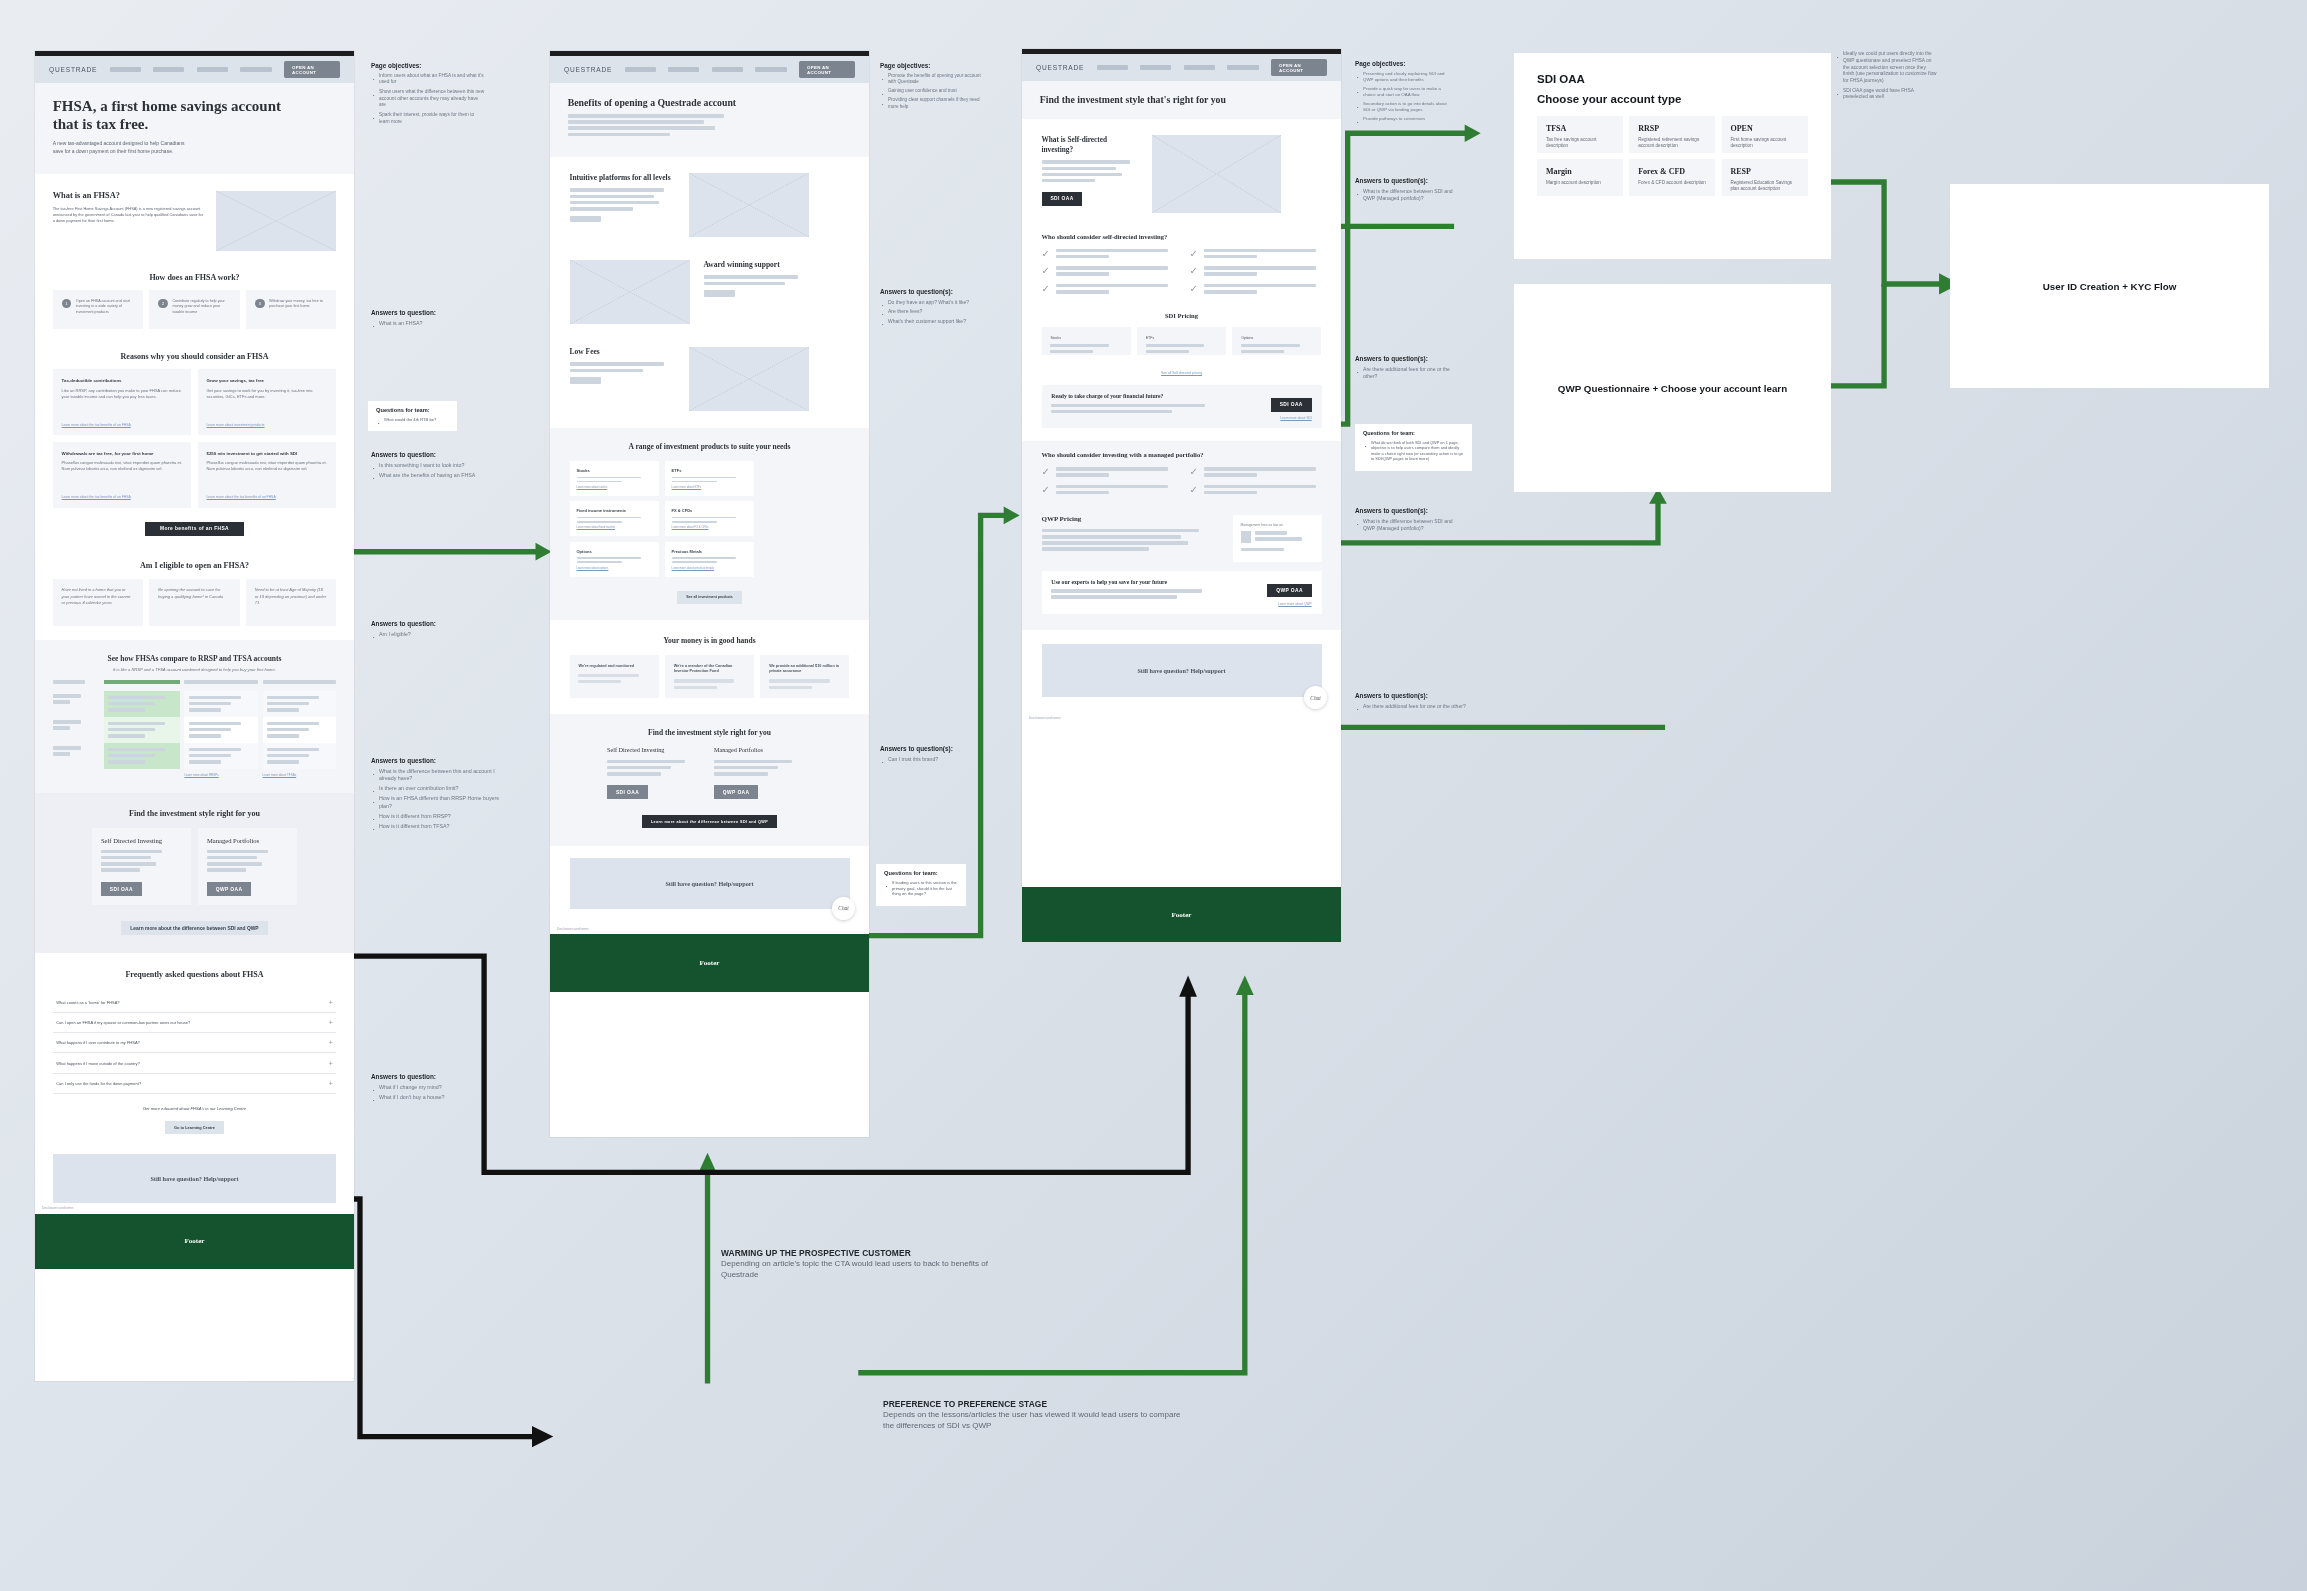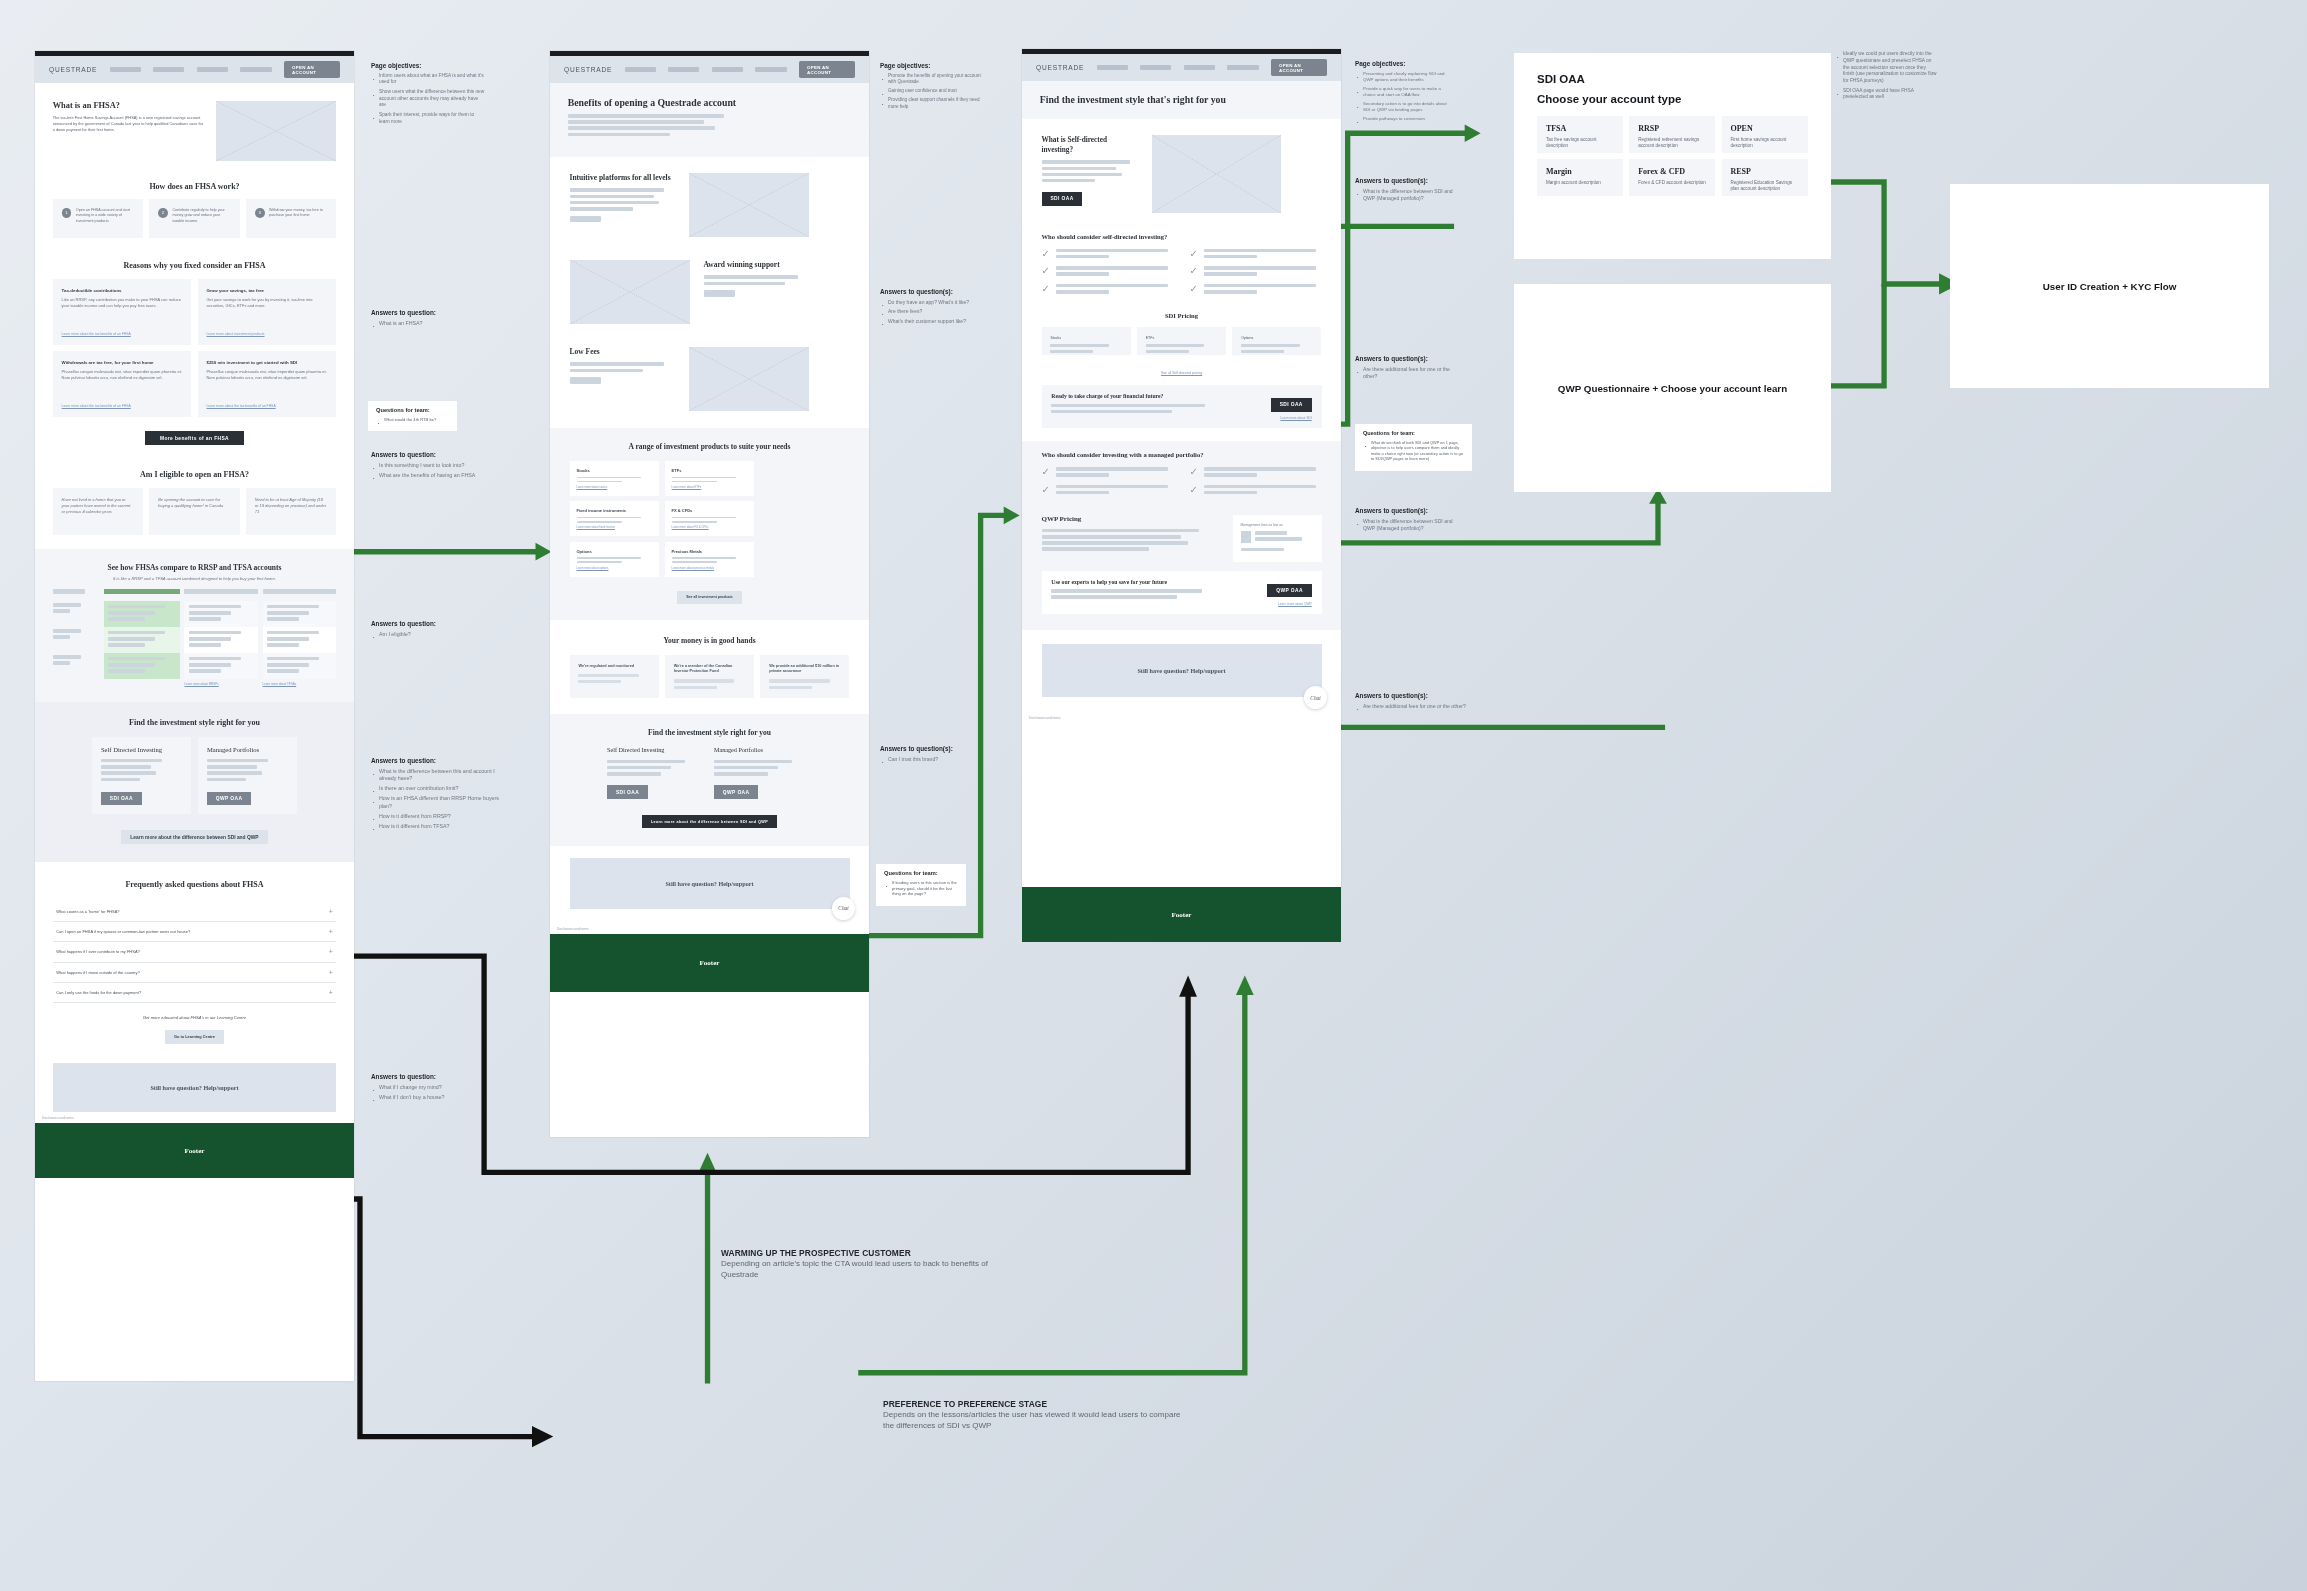--- a/index.html
+++ b/index.html
@@ -138,20 +138,24 @@
     <div class="wf-topbar"></div>
     <div class="wf-nav">
       <span class="wf-logo">QUESTRADE</span>
       <span class="nav-pill"></span>
       <span class="nav-pill"></span>
       <span class="nav-pill"></span>
       <span class="nav-pill"></span>
       <span class="nav-cta">OPEN AN ACCOUNT</span>
     </div>
 
+    <div class="hero" style="padding:14px 17.7px 17.7px;">
+      <div class="h1" style="font-size:15px; line-height:1.22; margin-bottom:7px; max-width:231px;">FHSA, a first home savings account that is tax free.</div>
+      <div class="body-txt" style="font-size:5px; max-width:142px;">A new tax-advantaged account designed to help Canadians save for a down payment on their first home purchase.</div>
+    </div>
 
     <div style="padding:17.7px 17.7px 12.4px; display:flex; gap:12.4px;">
       <div style="flex:1;">
         <div class="h2" style="font-size:8.4px; margin-bottom:5.3px;">What is an FHSA?</div>
         <div class="body-txt" style="font-size:3.9px;">The tax-free First Home Savings Account (FHSA) is a new registered savings account announced by the government of Canada last year to help qualified Canadians save for a down payment for their first home.</div>
       </div>
       <div class="imgbox" style="width:120px; height:60px;"></div>
     </div>
 
     <div style="padding:8.9px 17.7px 14px;">
@@ -166,21 +170,21 @@
           <div style="font-size:3.7px; color:#6a727d; line-height:1.5;">Contribute regularly to help your money grow and reduce your taxable income</div>
         </div>
         <div class="card" style="flex:1; display:flex; gap:4.4px; min-height:39px;">
           <div class="step-num">3</div>
           <div style="font-size:3.7px; color:#6a727d; line-height:1.5;">Withdraw your money, tax free to purchase your first home</div>
         </div>
       </div>
     </div>
 
     <div style="padding:8.9px 17.7px 8.9px;">
-      <div class="h2" style="font-size:8px; text-align:center; margin-bottom:8.9px;">Reasons why you fixed consider an FHSA</div>
+      <div class="h2" style="font-size:8px; text-align:center; margin-bottom:8.9px;">Reasons why you should consider an FHSA</div>
       <div style="display:flex; flex-wrap:wrap; gap:6.2px;">
         <div class="card" style="width:calc(50% - 3.1px); height:66px; display:flex; flex-direction:column;">
           <div style="font-size:4.4px; font-weight:700; color:#343a42; margin-bottom:4.4px;">Tax-deductible contributions</div>
           <div style="font-size:4px; color:#6a727d; line-height:1.55;">Like an RRSP, any contribution you make to your FHSA can reduce your taxable income and can help you pay less taxes.</div>
           <a class="lnk" style="margin-top:auto; font-size:3.4px;">Learn more about the tax benefits of an FHSA</a>
         </div>
         <div class="card" style="width:calc(50% - 3.1px); height:66px; display:flex; flex-direction:column;">
           <div style="font-size:4.4px; font-weight:700; color:#343a42; margin-bottom:4.4px;">Grow your savings, tax free</div>
           <div style="font-size:4px; color:#6a727d; line-height:1.55;">Get your savings to work for you by investing it, tax-free into securities, GICs, ETFs and more.</div>
           <a class="lnk" style="margin-top:auto; font-size:3.4px;">Learn more about investment products</a>

